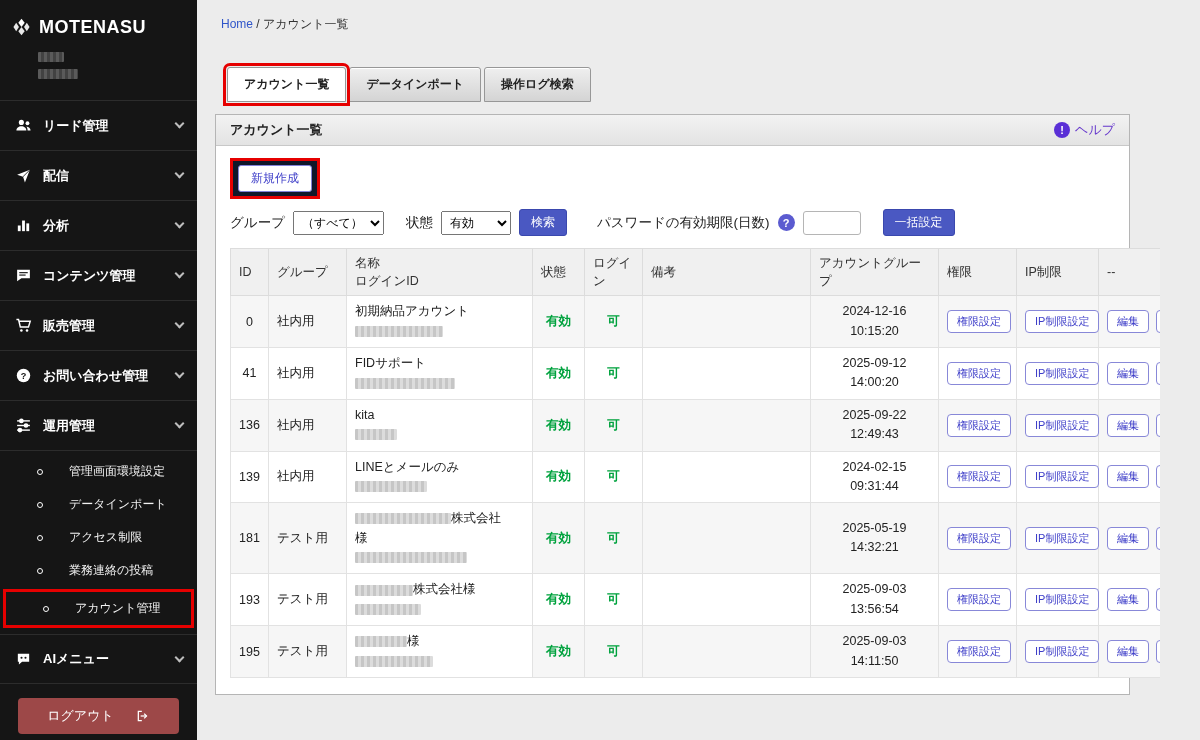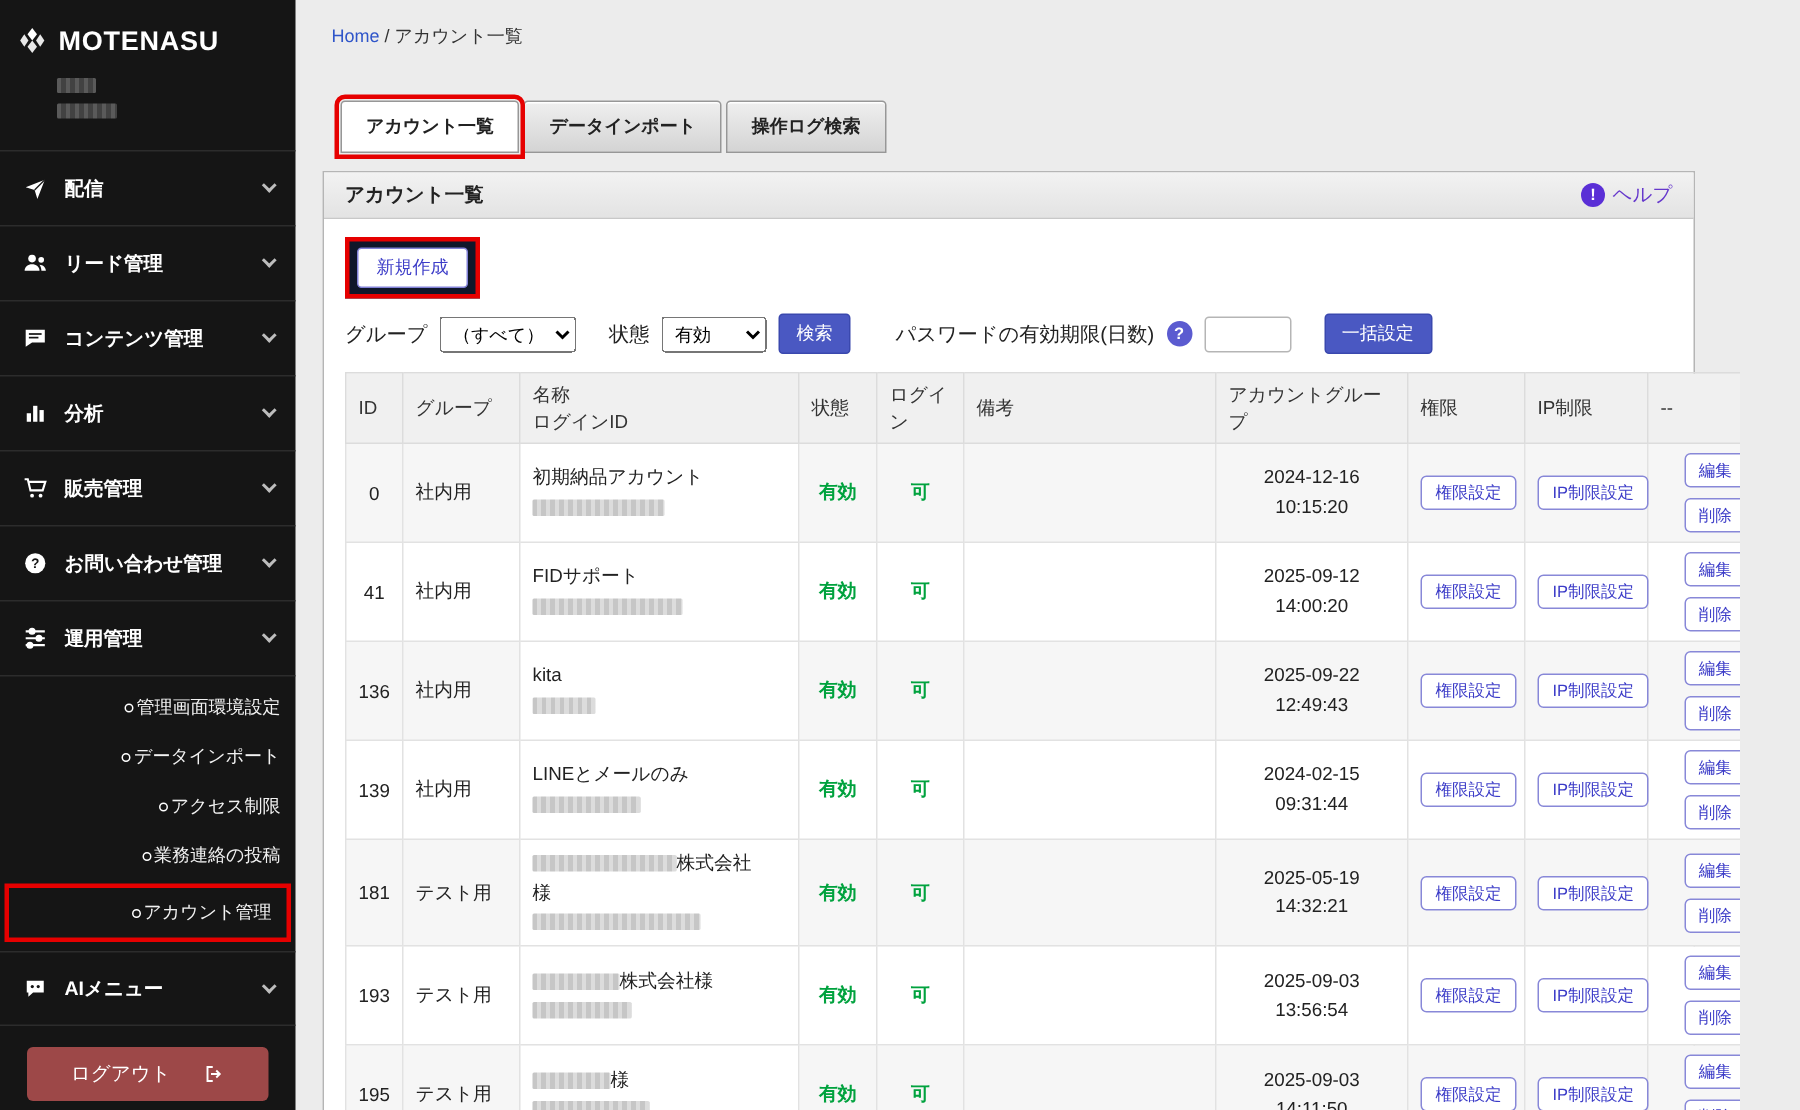--- a/index.html
+++ b/index.html
@@ -14,21 +14,21 @@
   .smask{height:10px;margin-bottom:7px;border-radius:1px;
     background-image:repeating-linear-gradient(90deg,#5a5a5a 0 3px,#424242 3px 6px);}
   .smask.a{width:26px;}
   .smask.b{width:40px;}
   .menu-item{display:flex;align-items:center;gap:10px;height:50px;padding:0 14px;border-top:1px solid #2c2c2c;font-size:13px;font-weight:bold;cursor:pointer;}
   #menu > :last-child{border-bottom:1px solid #2c2c2c;}
   .mi-icon{width:19px;display:inline-flex;align-items:center;justify-content:center;}
   .chev{margin-left:auto;width:7px;height:7px;border-right:2px solid #bdbdbd;border-bottom:2px solid #bdbdbd;transform:rotate(45deg);margin-top:-4px;}
   .submenu{border-top:1px solid #2c2c2c;padding:4px 0;}
   .sub-wrap.red-box{border:3px solid #e60000;margin:2px 3px;}
-  .submenu-item{display:flex;align-items:center;gap:2px;padding:8px 10px 8px 37px;font-size:12px;color:#f2f2f2;cursor:pointer;justify-content:flex-end;}
+  .submenu-item{display:flex;align-items:center;gap:26px;padding:8px 10px 8px 37px;font-size:12px;color:#f2f2f2;cursor:pointer;}
   .bullet{width:6px;height:6px;border:1.5px solid #fff;border-radius:50%;flex:none;}
   .logout-wrap{margin-top:auto;padding:14px 18px 18px;}
   .logout{width:100%;background:#9d4848;color:#fff;border:none;border-radius:4px;padding:9px 0;font-size:13px;display:flex;align-items:center;justify-content:center;gap:22px;cursor:pointer;}
 
   
   .main{flex:1;display:flex;flex-direction:column;overflow:hidden;}
   .breadcrumb{padding:16px 24px 4px;font-size:12px;color:#333;}
   .breadcrumb a{color:#2f55c9;text-decoration:none;cursor:pointer;}
   .tabs{display:flex;gap:3px;margin:30px 0 0 30px;align-items:flex-end;}
   .tab{background:linear-gradient(#efefef,#d4d4d4);border:1px solid #979797;border-radius:3px 3px 0 0;padding:8px 16px;font-size:12px;font-weight:bold;color:#222;box-shadow:inset 0 1px 0 #fff;cursor:pointer;}
@@ -56,21 +56,21 @@
   td{border:1px solid #e2e2e2;padding:6px 8px;vertical-align:middle;}
   tbody tr:nth-child(odd){background:#f6f6f6;}
   tbody tr:nth-child(even){background:#fff;}
   td.c-name{background:#fff;}
   .cell-center{text-align:center;}
   .green{color:#00a23e;font-weight:bold;}
   .name-line{line-height:1.55;white-space:nowrap;}
   .mask{display:inline-block;height:11px;border-radius:1px;vertical-align:middle;max-width:100%;
     background-image:repeating-linear-gradient(90deg,#c6c6c6 0 3px,#dcdcdc 3px 6px);}
   .btn-outline{background:#fff;border:1px solid #8888d8;color:#3c3cc8;border-radius:4px;padding:3px 9px;font-size:11px;cursor:pointer;white-space:nowrap;}
-  .act-stack{display:flex;flex-direction:column;gap:7px;align-items:center;}
+  .act-stack{display:flex;flex-direction:row;gap:7px;align-items:center;}
   .c-date{line-height:1.55;}
 </style>
 </head>
 <body>
 
 <div class="app">
 
   <aside class="sidebar">
     <div class="logo">
       <span class="mi-icon">
@@ -84,59 +84,59 @@
       <span>MOTENASU</span>
     </div>
     <div class="user-masks">
       <div class="smask a"></div>
       <div class="smask b"></div>
     </div>
     <nav id="menu">
         <div class="menu-item">
           <span class="mi-icon">
             <svg viewBox="0 0 24 24" width="17" height="17" fill="#fff">
-              <path d="M3 11l18-7-7 18-2.6-8.4z"></path>
-              <path d="M11.4 13.6L21 4" stroke="#151515" stroke-width="1.2"></path>
-            </svg>
-          </span>
-          <span class="mi-label">配信</span>
-          <span class="chev"></span>
-        </div>
-        <div class="menu-item">
-          <span class="mi-icon">
-            <svg viewBox="0 0 24 24" width="17" height="17" fill="#fff">
               <circle cx="9" cy="7.6" r="3.6"></circle>
               <path d="M2 19c0-3.7 3.2-6 7-6s7 2.3 7 6z"></path>
               <circle cx="17.6" cy="8.8" r="2.7"></circle>
               <path d="M16 13.3c3.3.3 6 2.3 6 5.7h-4.2c0-2.3-.7-4.2-1.8-5.7z"></path>
             </svg>
           </span>
           <span class="mi-label">リード管理</span>
           <span class="chev"></span>
         </div>
         <div class="menu-item">
           <span class="mi-icon">
             <svg viewBox="0 0 24 24" width="17" height="17" fill="#fff">
-              <path d="M3 4h18v12H9l-6 4z"></path>
-              <rect x="6" y="7.2" width="12" height="1.6" fill="#151515"></rect>
-              <rect x="6" y="10.6" width="9" height="1.6" fill="#151515"></rect>
-            </svg>
-          </span>
-          <span class="mi-label">コンテンツ管理</span>
+              <path d="M3 11l18-7-7 18-2.6-8.4z"></path>
+              <path d="M11.4 13.6L21 4" stroke="#151515" stroke-width="1.2"></path>
+            </svg>
+          </span>
+          <span class="mi-label">配信</span>
           <span class="chev"></span>
         </div>
         <div class="menu-item">
           <span class="mi-icon">
             <svg viewBox="0 0 24 24" width="17" height="17" fill="#fff">
               <rect x="4" y="12" width="4" height="8"></rect>
               <rect x="10" y="5" width="4" height="15"></rect>
               <rect x="16" y="9" width="4" height="11"></rect>
             </svg>
           </span>
           <span class="mi-label">分析</span>
+          <span class="chev"></span>
+        </div>
+        <div class="menu-item">
+          <span class="mi-icon">
+            <svg viewBox="0 0 24 24" width="17" height="17" fill="#fff">
+              <path d="M3 4h18v12H9l-6 4z"></path>
+              <rect x="6" y="7.2" width="12" height="1.6" fill="#151515"></rect>
+              <rect x="6" y="10.6" width="9" height="1.6" fill="#151515"></rect>
+            </svg>
+          </span>
+          <span class="mi-label">コンテンツ管理</span>
           <span class="chev"></span>
         </div>
         <div class="menu-item">
           <span class="mi-icon">
             <svg viewBox="0 0 24 24" width="17" height="17" fill="none" stroke="#fff" stroke-width="2">
               <path d="M2 3.5h3L7.5 14H19l2.5-8H6"></path>
               <circle cx="9" cy="19" r="1.8" fill="#fff" stroke="none"></circle>
               <circle cx="17" cy="19" r="1.8" fill="#fff" stroke="none"></circle>
             </svg>
           </span>

